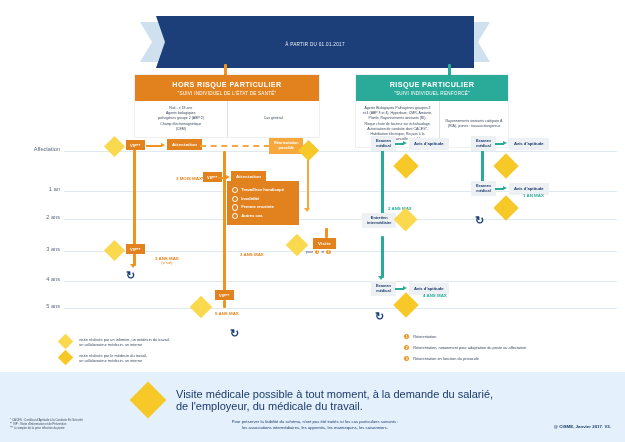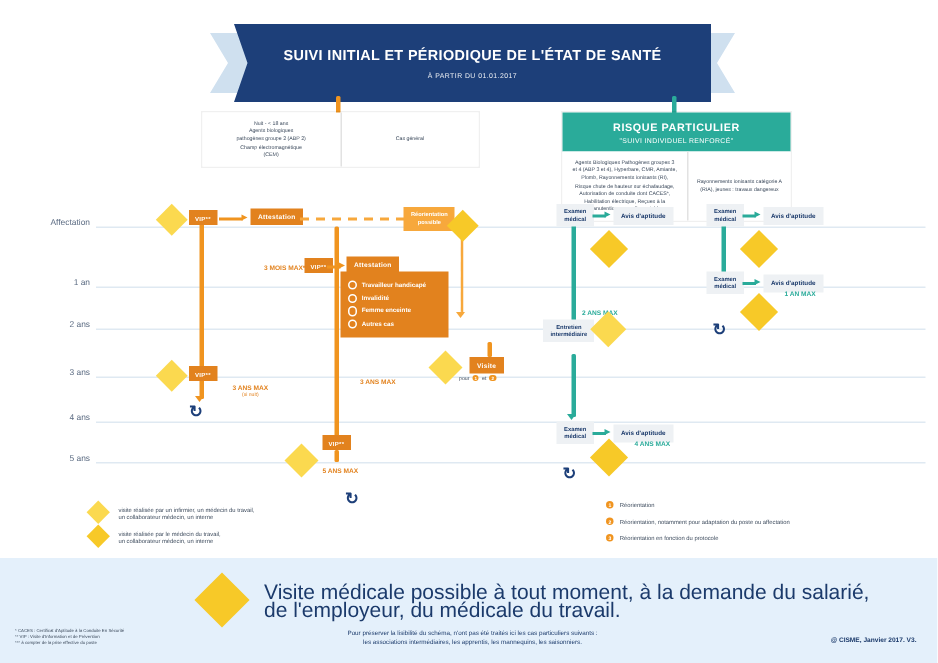--- a/index.html
+++ b/index.html
@@ -35,21 +35,21 @@
   .panel-head .t2{font-size:4.6px;letter-spacing:.25px;margin-top:2px;}
   .panel-body{display:flex;background:#ffffff;}
   .panel-body .cell{
     flex:1;padding:5px 4px;font-size:3.5px;line-height:5.2px;text-align:center;
     color:#3c4a5c;
   }
   .panel-body .cell + .cell{border-left:1px solid #e2e2e2;}
 
   #panel-hrp{left:134px;top:74px;width:184px;}
   #panel-hrp .panel-head{background:#e2821e;}
-  #panel-rp{left:374px;top:74px;width:152px;}
+  #panel-rp{left:355px;top:74px;width:152px;}
   #panel-rp .panel-head{background:#2aab9a;}
 
   
   .axis-label{position:absolute;font-size:5.6px;color:#5b6b82;text-align:right;width:46px;}
   .gridline{position:absolute;left:64px;height:1px;background:#dfe9f2;}
 
   
   .vline{position:absolute;width:2.6px;border-radius:1px;}
   .vline.orange{background:#f0941f;}
   .vline.teal{background:#2aab9a;}
@@ -116,45 +116,46 @@
   .numdot{
     width:5.2px;height:5.2px;border-radius:50%;background:#f0941f;color:#fff;
     font-size:3.4px;font-weight:bold;display:flex;align-items:center;justify-content:center;flex:none;
   }
   .numlegend{position:absolute;display:flex;align-items:center;gap:4px;}
   .numlegend .txt{font-size:3.9px;color:#3c4a5c;}
 
   
   .footer{position:absolute;left:0;top:372px;width:625px;height:70px;background:#e4f0fb;}
   .footer-main{position:absolute;left:130px;top:10px;display:flex;align-items:center;gap:10px;}
-  .footer-main .txt{font-size:14px;line-height:12.4px;color:#1b3a6b;}
+  .footer-main .txt{font-size:11px;line-height:12.4px;color:#1b3a6b;}
   .footnotes{position:absolute;left:10px;top:46px;font-size:2.9px;line-height:4.2px;color:#3c4a5c;}
   .footcenter{position:absolute;left:190px;top:47px;width:250px;text-align:center;font-size:4.2px;line-height:6px;color:#1b3a6b;}
   .footright{position:absolute;right:14px;top:52px;font-size:4.4px;font-weight:bold;color:#1b3a6b;}
 </style>
 </head>
 <body>
 
 <div class="stage">
 
   <div class="ribbon-wrap">
     <div class="ribbon-tail left"></div>
     <div class="ribbon-tail right"></div>
     <div class="ribbon">
-      <div class="l1">
-        <b>SUIVI INITIAL ET PÉRIODIQUE</b><span> DE L'ÉTAT DE SANTÉ</span>
-      </div>
       <div class="l3">À PARTIR DU 01.01.2017</div>
     </div>
   </div>
 
   <div class="vline orange" style="left:224px;top:64px;height:12px;"></div>
   <div class="vline teal" style="left:448px;top:64px;height:12px;"></div>
 
   <div class="panel" id="panel-hrp">
+    <div class="panel-head">
+      <div class="t1">HORS RISQUE PARTICULIER</div>
+      <div class="t2">"SUIVI INDIVIDUEL DE L'ÉTAT DE SANTÉ"</div>
+    </div>
     <div class="panel-body">
       <div class="cell" style="white-space:pre-line;">Nuit - &lt; 18 ans
 Agents biologiques
 pathogènes groupe 2 (ABP 2)
 Champ électromagnétique
 (CEM)</div>
       <div class="cell" style="display:flex;align-items:center;justify-content:center;">Cas général</div>
     </div>
   </div>
 

